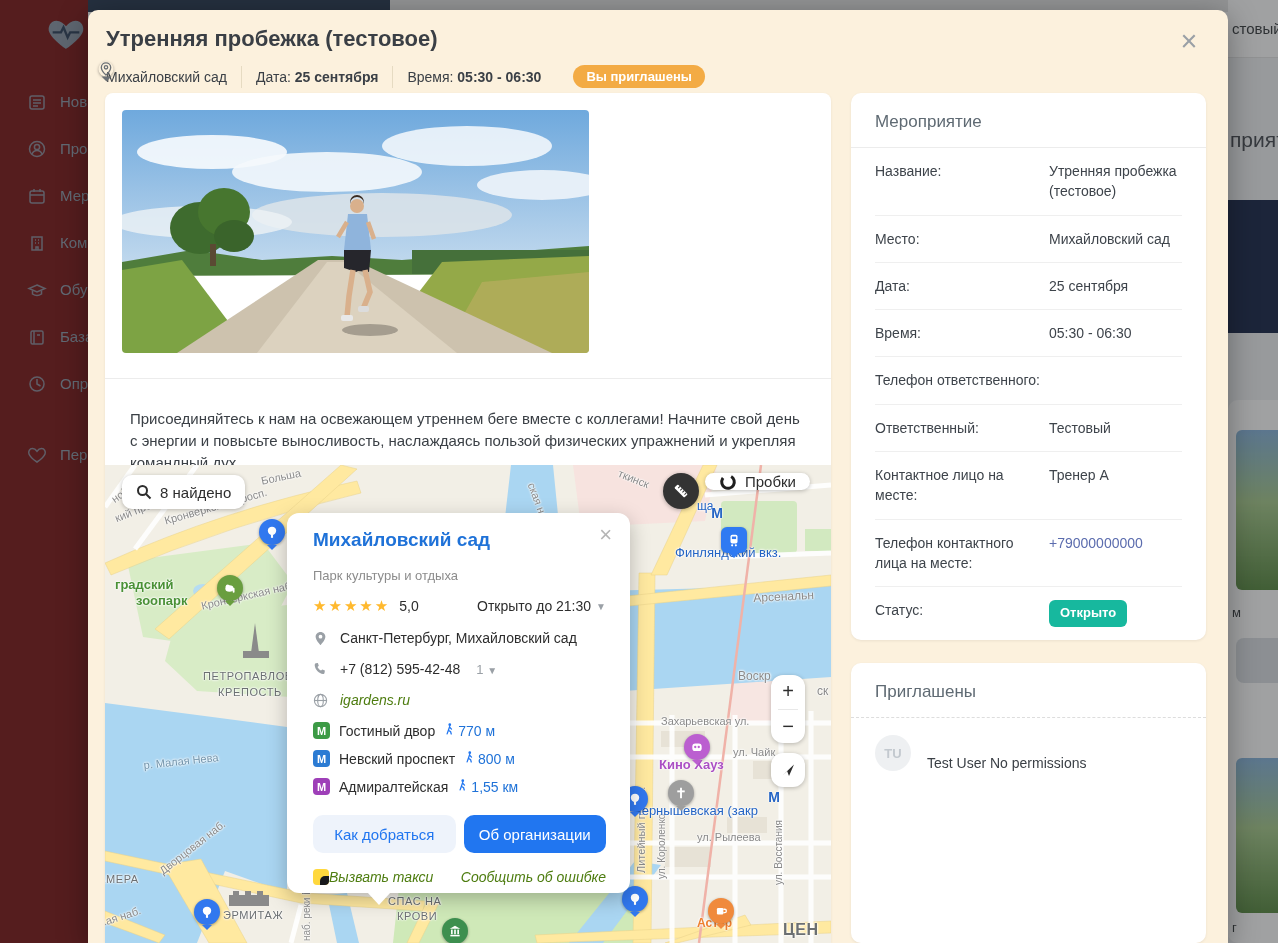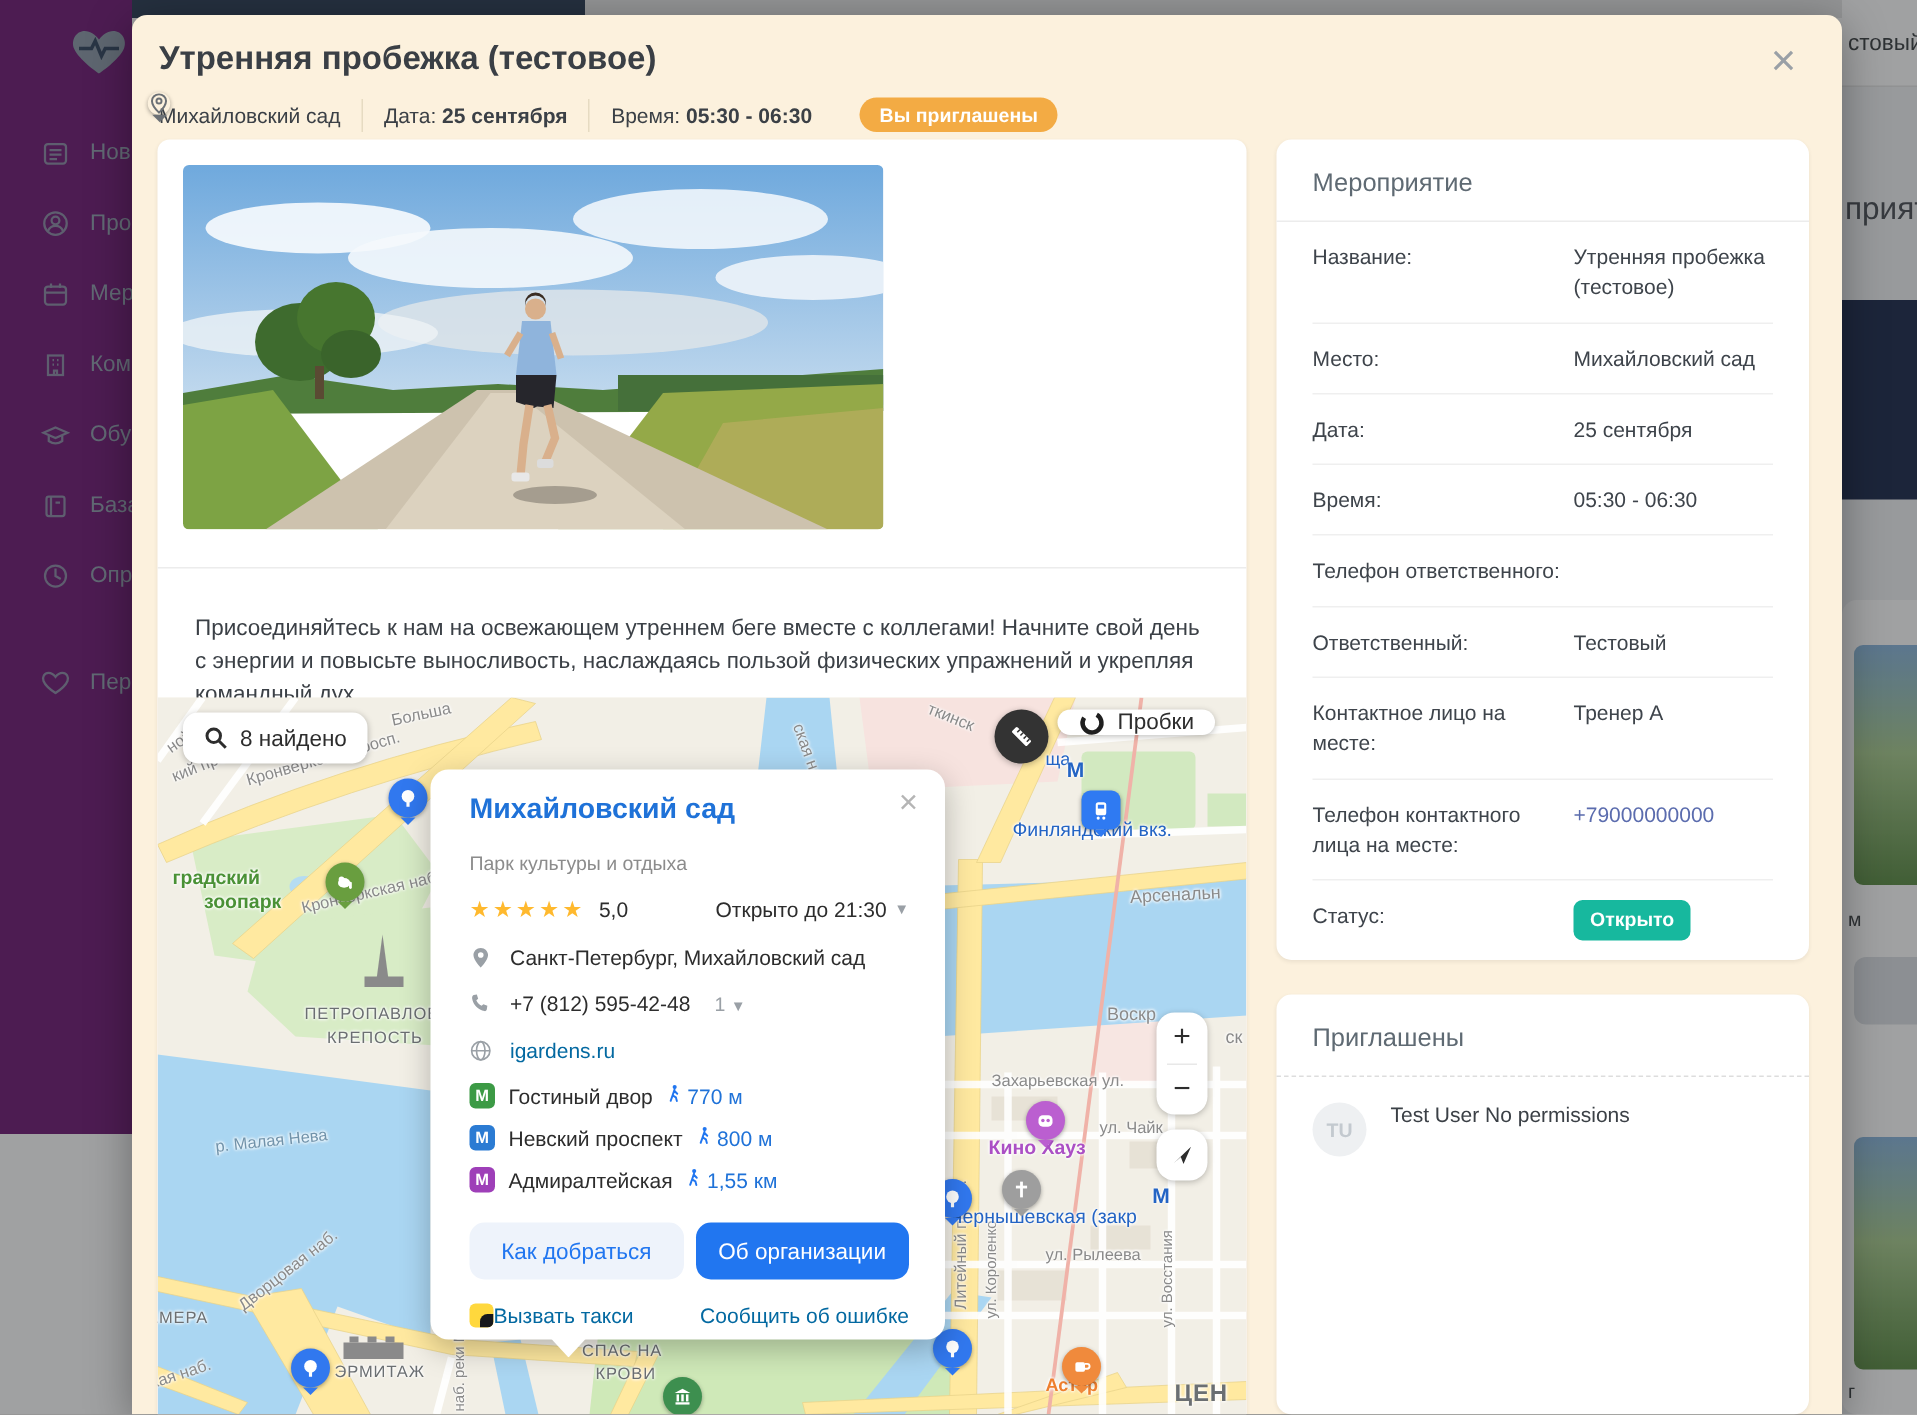--- a/index.html
+++ b/index.html
@@ -1,19 +1,19 @@
 <!DOCTYPE html>
 <html><head>
 <meta charset="utf-8">
 <style>
   html,body{margin:0;padding:0;background:#555;font-family:"Liberation Sans","DejaVu Sans",sans-serif;}
   .stage{position:relative;width:1278px;height:943px;overflow:hidden;background:#fff;}
 
   
-  .sidebar{position:absolute;left:0;top:0;width:88px;height:756px;background:#701a75;z-index:0;overflow:hidden;}
+  .sidebar{position:absolute;left:0;top:0;width:88px;height:943px;background:#7f1d1d;z-index:0;overflow:hidden;}
   .logo{position:absolute;left:46px;top:14px;width:40px;height:40px;color:#8d99a9;}
   .nav{position:absolute;left:0;top:78px;width:200px;}
   .nav-item{display:flex;align-items:center;height:47px;padding-left:27px;color:#93a0b0;font-size:15px;gap:13px;}
   .nav-item .ico{width:20px;height:20px;flex:0 0 20px;opacity:.85;}
   .nav-item.gap{margin-top:24px;}
   .bg-top-dark{position:absolute;left:88px;top:0;width:302px;height:12px;background:#2c3d55;}
   .bg-top-light{position:absolute;left:390px;top:0;width:888px;height:12px;background:#e8e8e8;}
   .bg-right{position:absolute;left:1228px;top:0;width:50px;height:943px;background:#f2f3f5;overflow:hidden;}
   .bg-topbar{position:absolute;left:0;top:0;width:50px;height:57px;background:#fff;border-bottom:1px solid #e5e5e5;}
   .bg-user{position:absolute;left:4px;top:20px;font-size:15px;color:#3c4043;}
@@ -68,21 +68,21 @@
   .balloon-tail{position:absolute;left:262px;top:427px;width:24px;height:13px;background:#fff;clip-path:polygon(0 0,100% 0,50% 100%);z-index:8;filter:drop-shadow(0 3px 2px rgba(0,0,0,.15));}
   .b-close{position:absolute;right:12px;top:8px;border:0;background:none;color:#b5b5b5;font-size:22px;cursor:pointer;}
   .b-title{font-size:19px;font-weight:bold;color:#1f72d8;}
   .b-sub{font-size:13px;color:#8c8c8c;margin-top:17px;}
   .b-rating{display:flex;align-items:center;margin-top:14px;font-size:14px;color:#2d2d2d;}
   .b-stars{color:#ffb92e;font-size:15px;letter-spacing:2px;margin-right:9px;}
   .b-hours{margin-left:auto;display:flex;align-items:center;gap:5px;}
   .caret{color:#9aa0a6;font-size:10px;}
   .b-row{display:flex;align-items:center;gap:12px;margin-top:15px;font-size:14px;color:#2d2d2d;}
   .b-row .rico{width:15px;height:15px;flex:0 0 15px;color:#9aa0a6;}
-  .b-link{color:#0369a1;}
+  .b-link{color:#4d7c0f;font-style:italic;}
   .ph-count{color:#9aa0a6;margin-left:4px;font-size:13px;}
   .metro-row{display:flex;align-items:center;gap:9px;margin-top:11px;font-size:14px;color:#2d2d2d;}
   .m-badge{width:17px;height:17px;border-radius:4px;color:#fff;font-size:11px;font-weight:bold;display:flex;align-items:center;justify-content:center;}
   .m-dist{color:#1f72d8;display:flex;align-items:center;gap:3px;}
   .b-buttons{display:flex;gap:8px;margin-top:20px;}
   .b-buttons button{flex:1;height:38px;border:0;border-radius:10px;font-size:15px;cursor:pointer;font-family:inherit;}
   .btn-route{background:#eef3fb;color:#2176f0;}
   .btn-org{background:#2176f0;color:#fff;}
   .b-links{display:flex;justify-content:space-between;align-items:center;margin-top:16px;font-size:14px;}
   .taxi-wrap{display:flex;align-items:center;gap:0;}
@@ -96,21 +96,21 @@
   .rcard .h-div{border-top:1px solid #ececec;margin:0;}
   .rcard .h-div.dashed{border-top-style:dashed;border-color:#ddd;margin:0 0;}
   .detail-rows{padding:0 24px;}
   .drow{display:flex;padding:13px 0;font-size:14px;color:#3e444b;align-items:flex-start;}
   .drow:not(:last-child){border-bottom:1px solid #efefef;}
   .drow .dl{width:172px;flex:0 0 172px;line-height:1.45;}
   .drow .dv{flex:1;padding-left:2px;line-height:1.45;}
   .dv a{color:#5b6cae;text-decoration:none;}
   .badge-open{display:inline-block;background:#17b89e;color:#fff;font-size:13px;font-weight:bold;border-radius:6px;padding:4px 11px;}
   .inv-card{flex:1;}
-  .inv-row{display:flex;align-items:flex-start;gap:16px;padding:17px 24px;}
+  .inv-row{display:flex;align-items:flex-end;gap:16px;padding:17px 24px;}
   .avatar{width:36px;height:36px;border-radius:50%;background:#eef0f2;color:#c3c9cf;font-size:13px;font-weight:bold;display:flex;align-items:center;justify-content:center;}
   .inv-name{font-size:14px;color:#3b4046;}
 </style>
 </head>
 <body>
 
 <div class="stage">
 
   <aside class="sidebar">
     <div class="logo">

